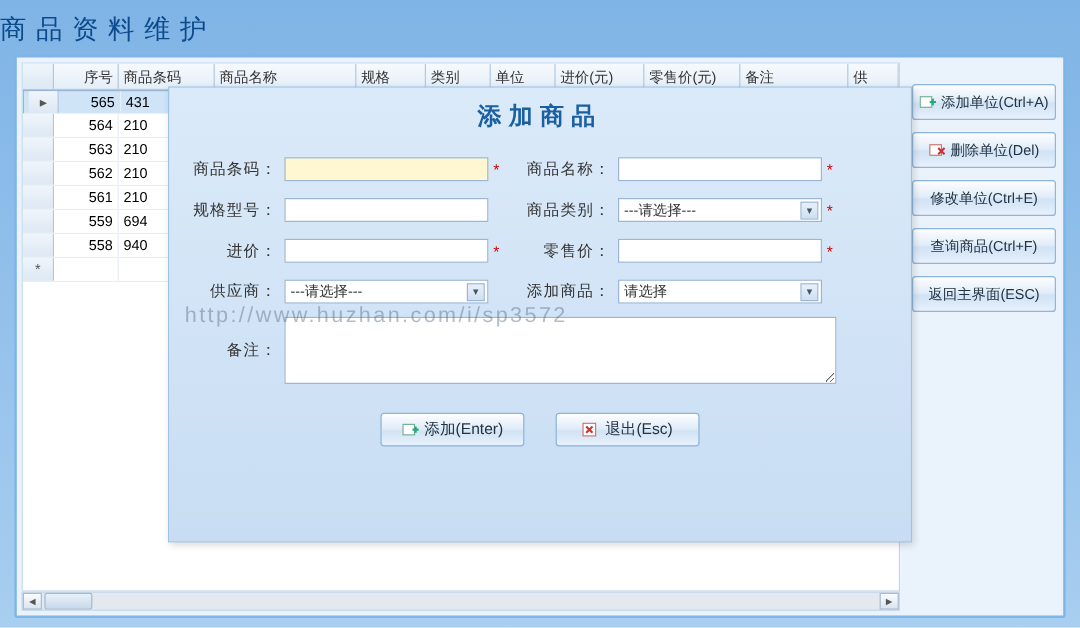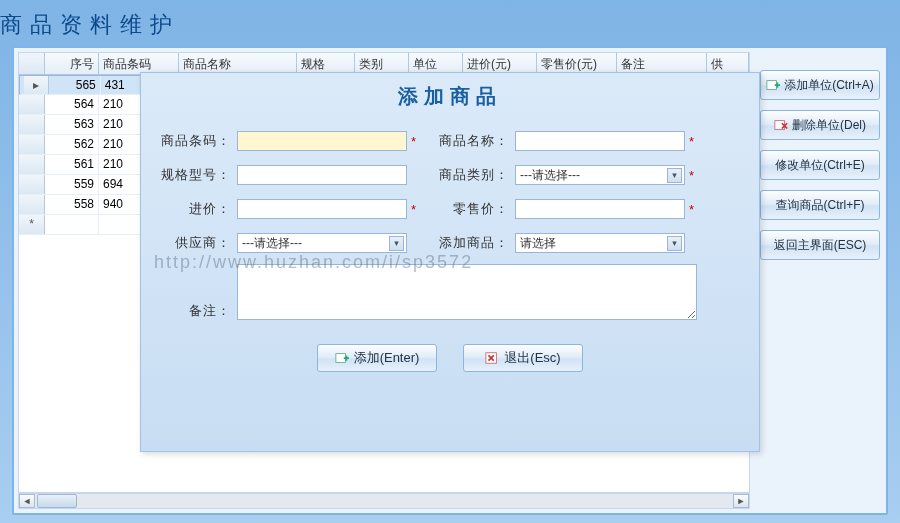--- a/index.html
+++ b/index.html
@@ -202,21 +202,21 @@
         </div>
       <div class="star"></div>
       <div class="gap"></div>
       <div class="lab">添加商品：</div>
       <div class="sel">
           <span>请选择</span>
           <span class="dd">▾</span>
         </div>
       <div class="star"></div>
     </div>
-    <div class="frow" style="align-items:flex-end;height:auto;padding-top:4px;">
+    <div class="frow" style="align-items:center;height:auto;padding-top:4px;">
       <div class="lab">备注：</div>
       <textarea class="memo" style=""></textarea>
     </div>
   </div>
   <div class="dlg-actions">
     <div class="dbtn">
       <span class="ic-add">
           <svg viewBox="0 0 16 16">
             <rect x="1" y="3" width="11" height="10" fill="#fff" stroke="#6a8"></rect>
             <path d="M10 8h6M13 5v6" stroke="#2a7" stroke-width="2"></path>

